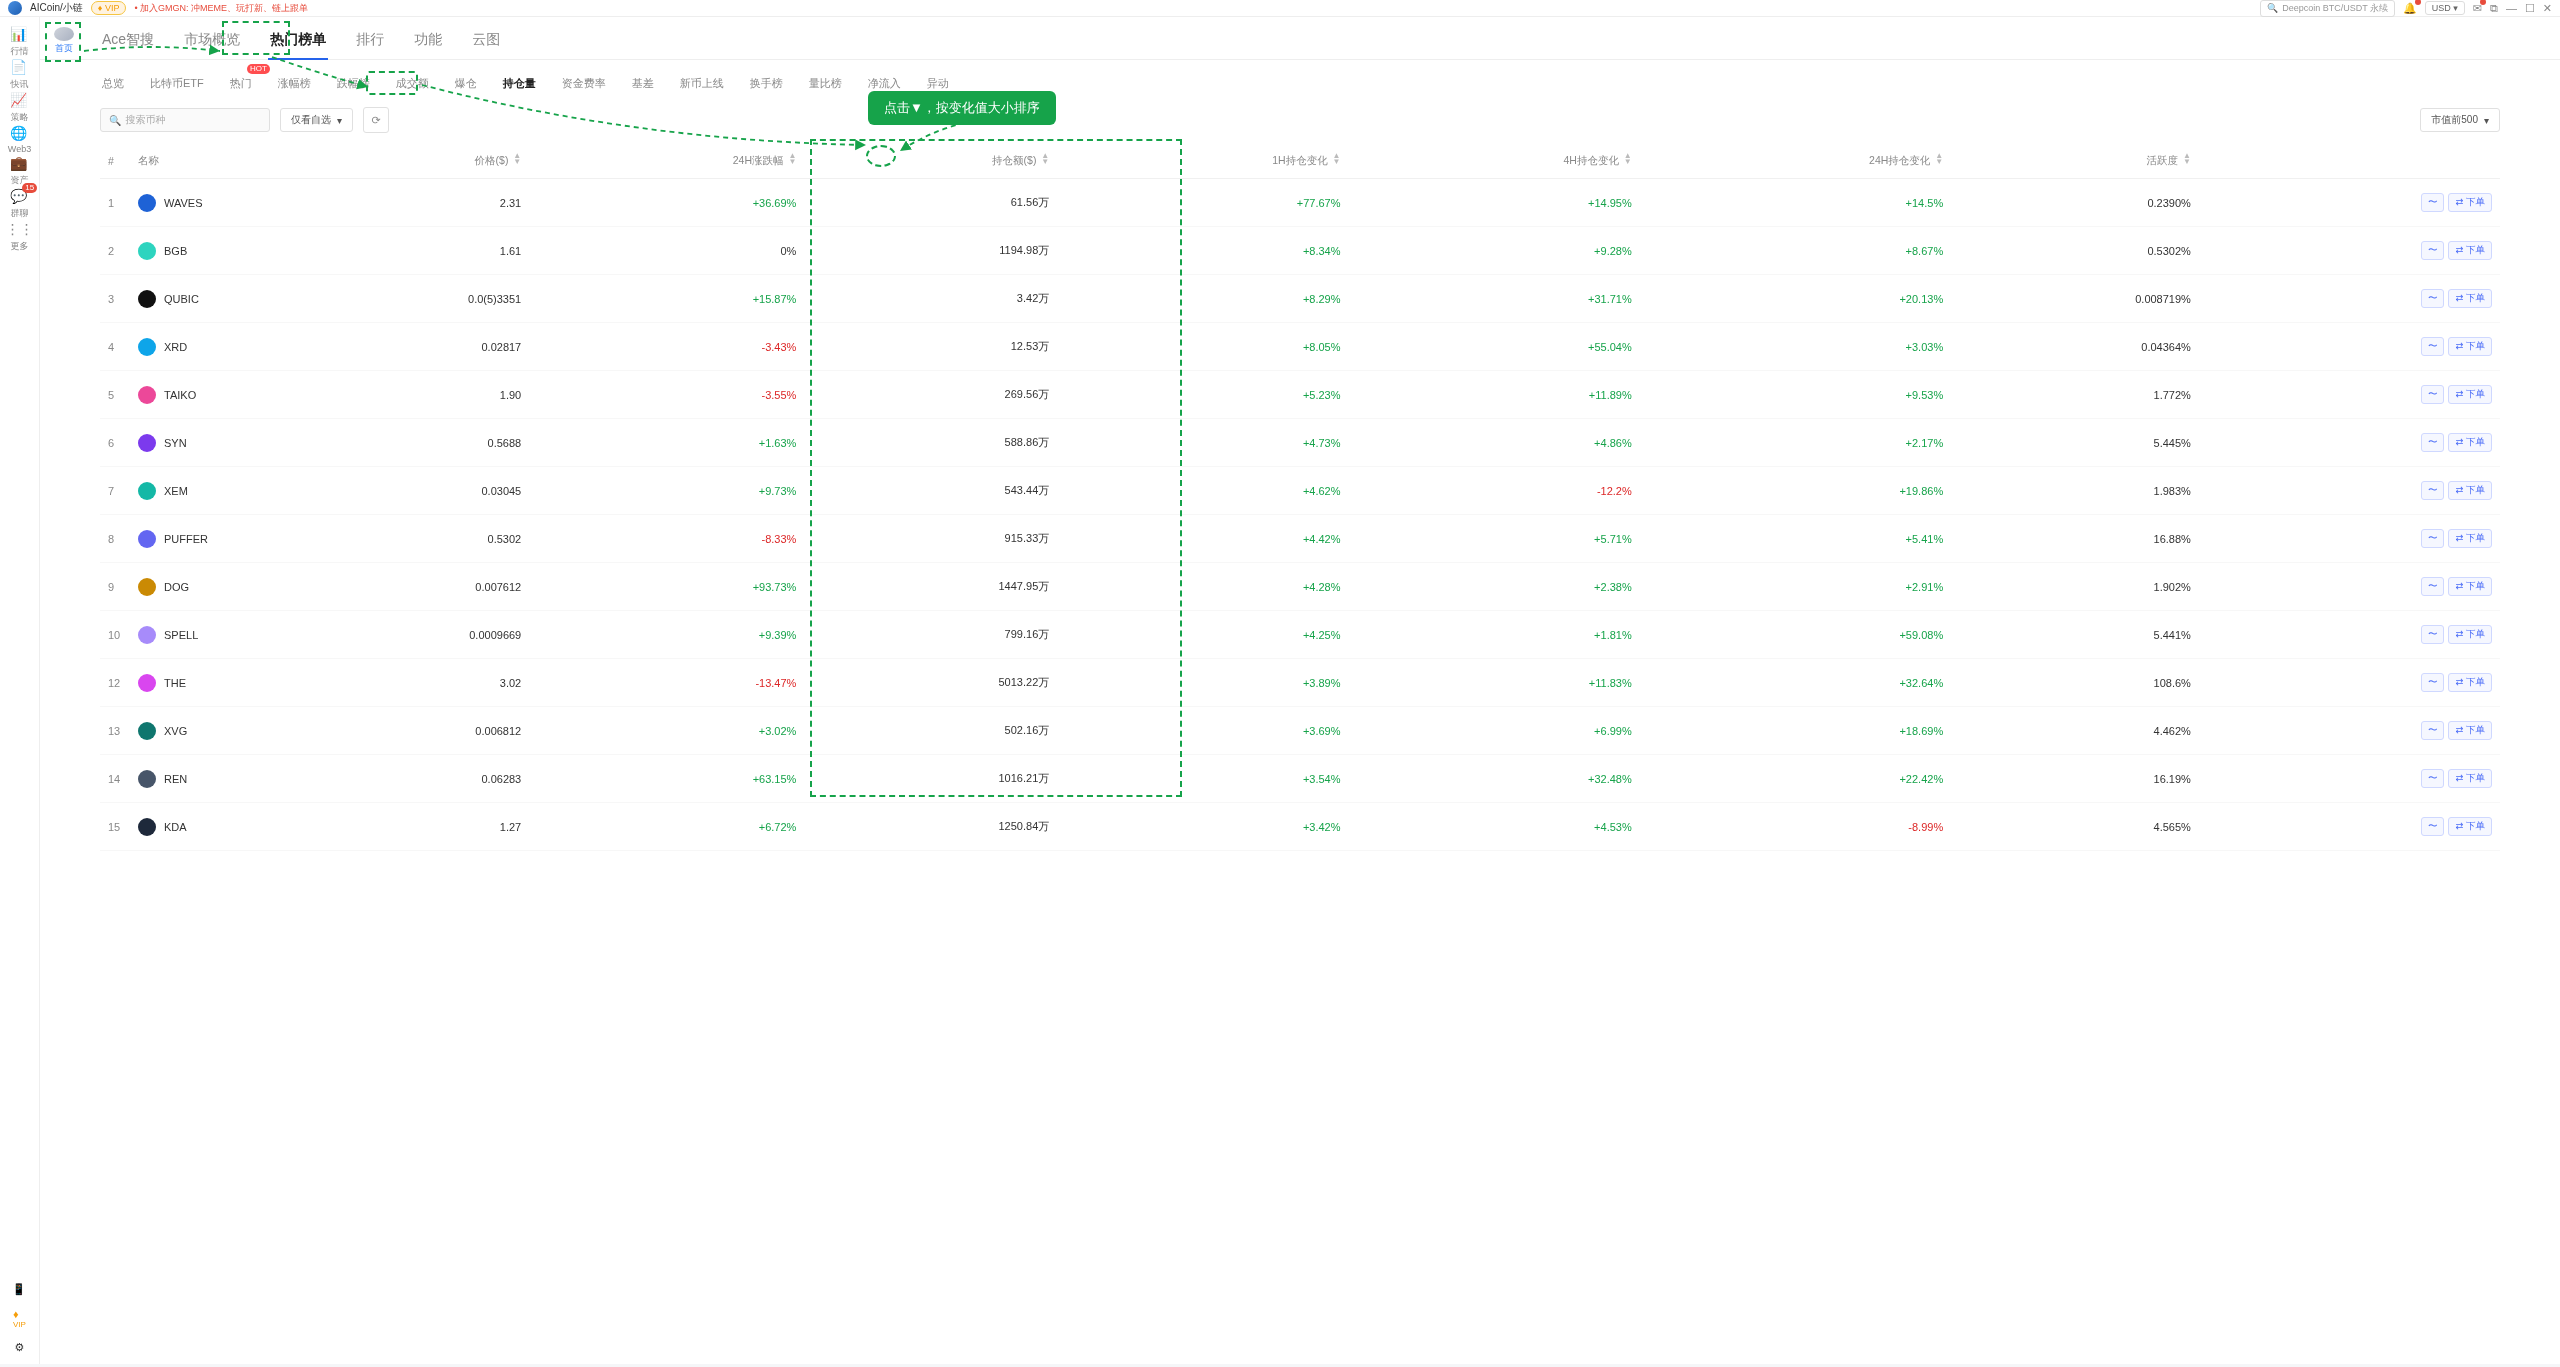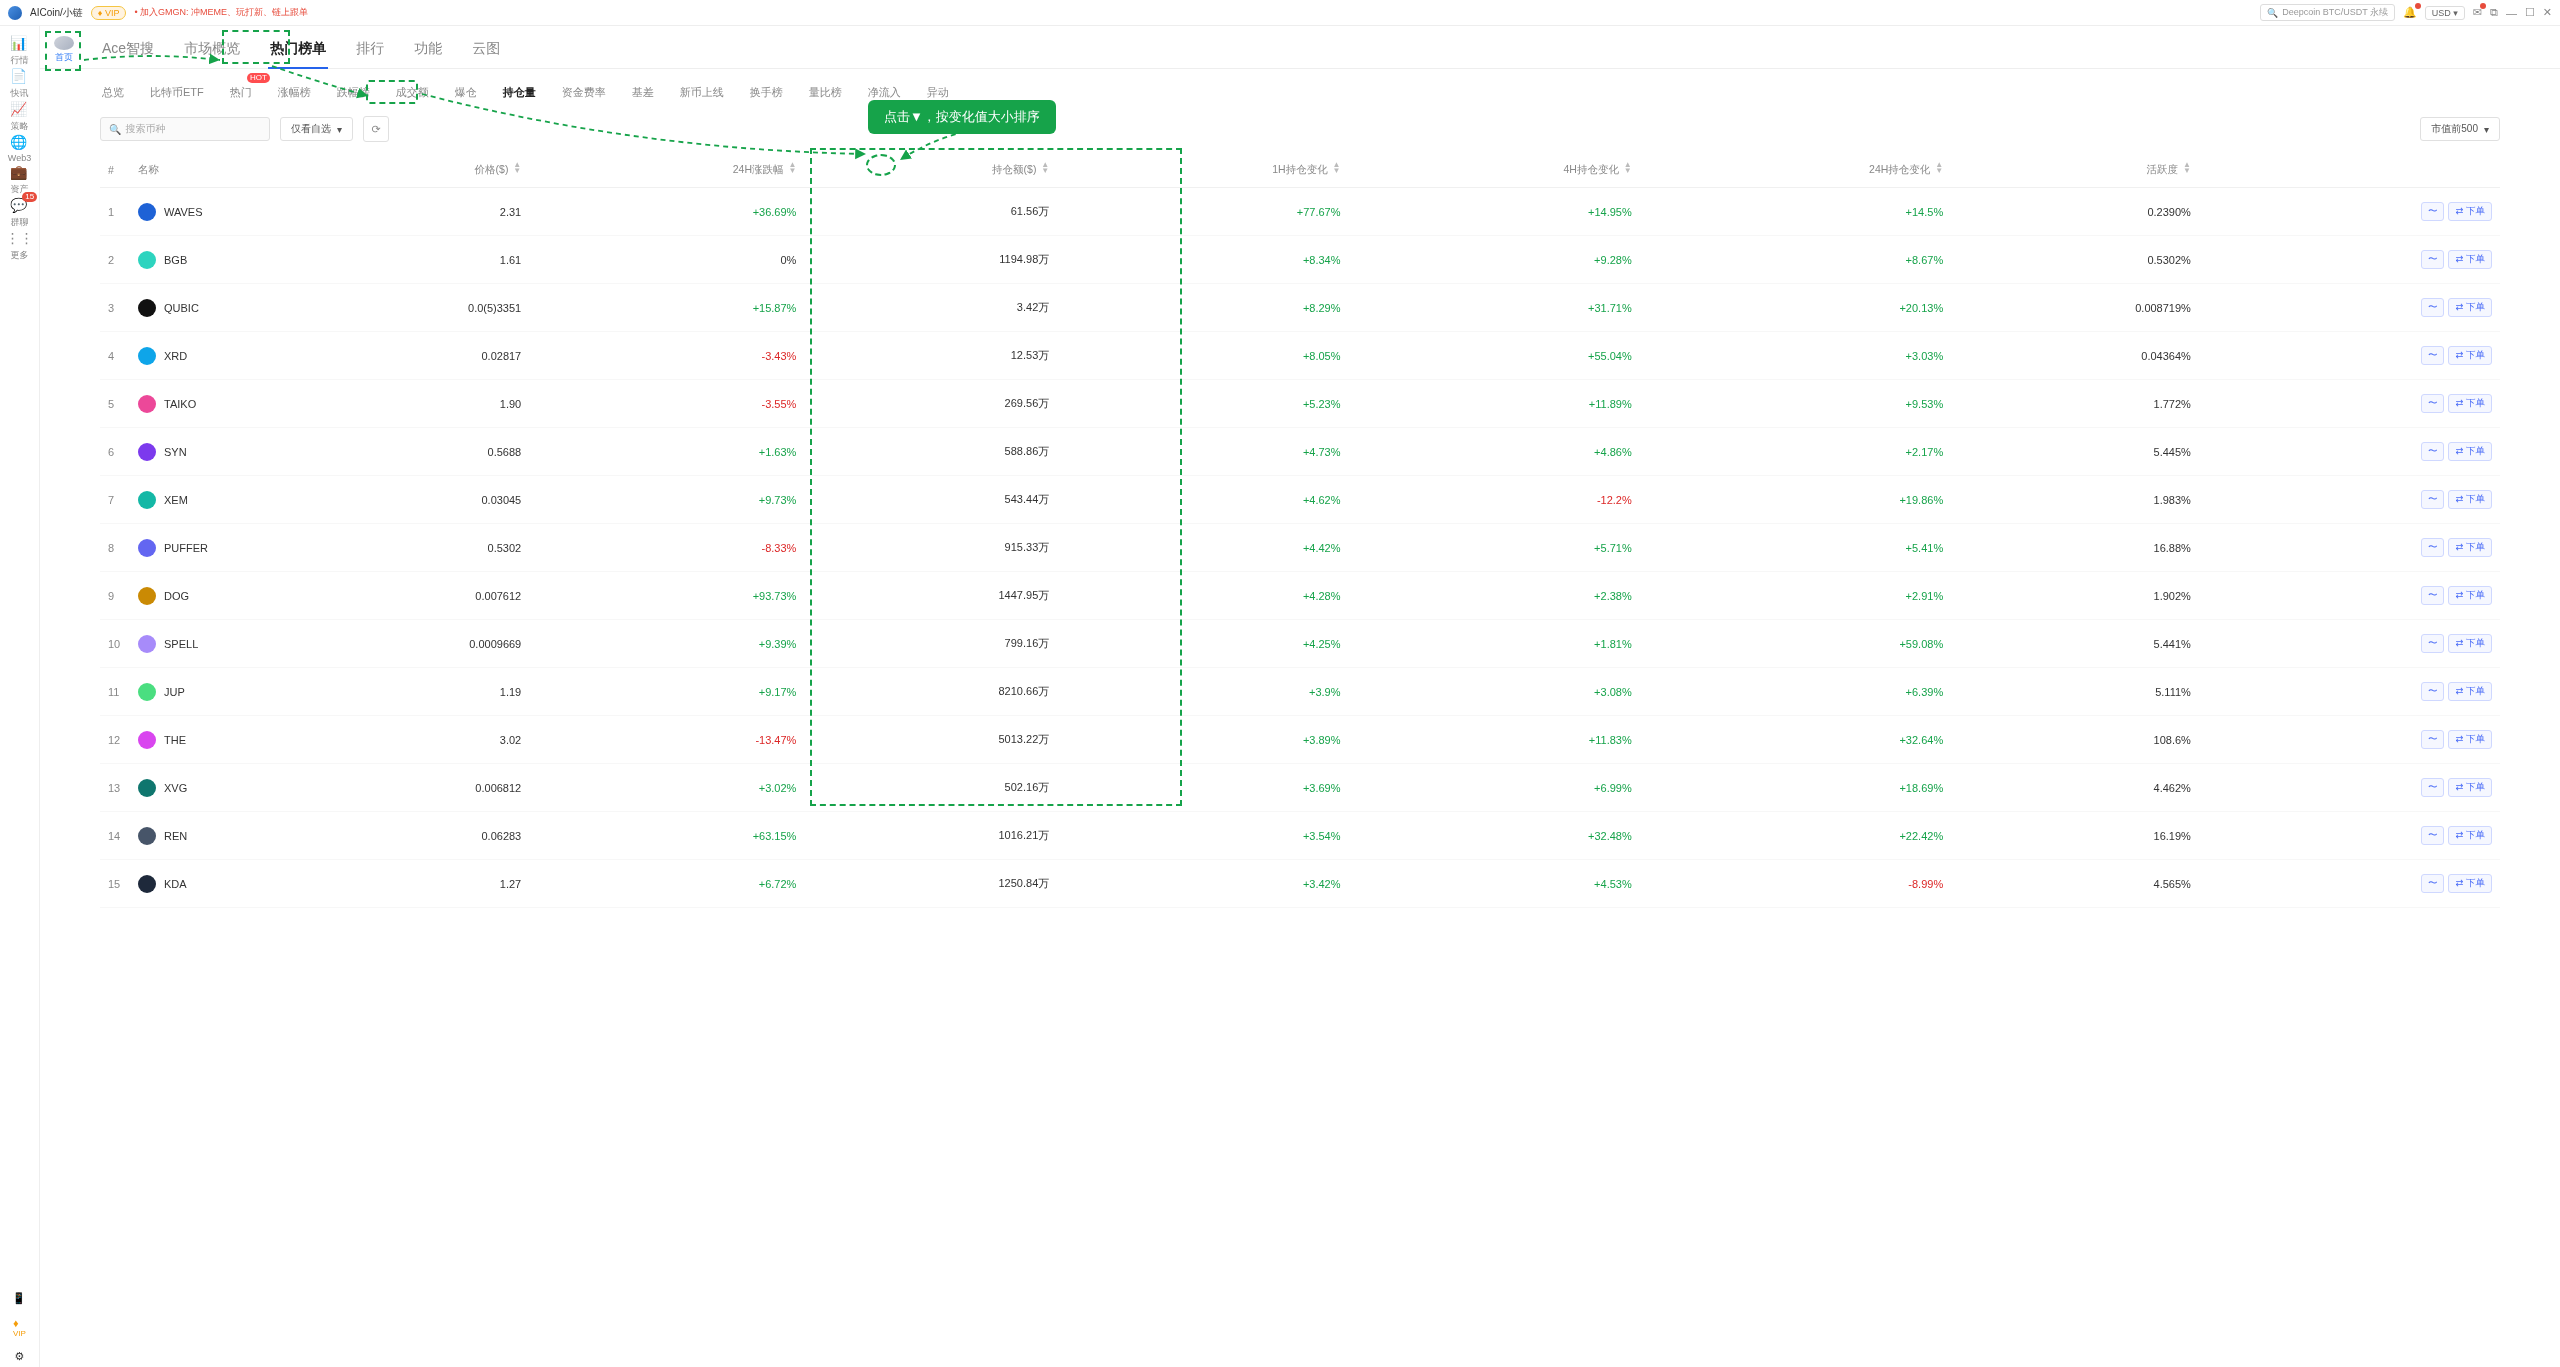--- a/index.html
+++ b/index.html
@@ -1,18 +1,18 @@
 <!DOCTYPE html>
 <html><head>
 <meta charset="utf-8">
 <style>
 * { margin:0; padding:0; box-sizing:border-box; }
 body { font-family:-apple-system,"PingFang SC","Microsoft YaHei",sans-serif; font-size:11px; color:#333; background:#f5f6f8; overflow:hidden; }
 
-.topbar { height:26px; background:#fff; border-bottom:1px solid #eee; display:flex; align-items:center; padding:5px 8px; gap:8px; }
+.topbar { height:17px; background:#fff; border-bottom:1px solid #eee; display:flex; align-items:center; padding:5px 8px; gap:8px; }
 .topbar .logo { width:14px; height:14px; border-radius:50%; background:linear-gradient(135deg,#4a90e2,#1e5fb3); }
 .topbar .brand { font-size:10px; color:#333; }
 .topbar .vip { background:#fff3e0; color:#f59e0b; font-size:9px; padding:1px 6px; border-radius:8px; border:1px solid #f5c542; }
 .topbar .promo { font-size:9px; color:#e74c3c; }
 .topbar .spacer { flex:1; }
 .topbar .searchbox { display:flex; align-items:center; gap:4px; border:1px solid #ddd; border-radius:3px; padding:1px 6px; color:#999; font-size:9px; }
 .topbar .ico { color:#888; font-size:11px; cursor:pointer; }
 .topbar .usd { border:1px solid #ddd; border-radius:3px; padding:1px 6px; font-size:9px; color:#666; }
 .badge-dot { position:relative; }
 .badge-dot::after { content:""; position:absolute; top:-3px; right:-4px; width:6px; height:6px; background:#e74c3c; border-radius:50%; }
@@ -416,42 +416,20 @@
     <td class="pos">+59.08%</td>
     <td>5.441%</td>
     <td>
                 <span class="actions">
       <span class="actbtn">〜</span>
       <span class="actbtn">⇄ 下单</span>
     </span>
               </td>
             </tr>
             <tr>
-    <td>11</td>
-    <td>
-                <span class="coin">
-                  <span class="coin-ico" style="background:#4ade80"></span>
-                  <span>JUP</span>
-                </span>
-              </td>
-    <td>1.19</td>
-    <td class="pos">+9.17%</td>
-    <td>8210.66万</td>
-    <td class="pos">+3.9%</td>
-    <td class="pos">+3.08%</td>
-    <td class="pos">+6.39%</td>
-    <td>5.111%</td>
-    <td>
-                <span class="actions">
-      <span class="actbtn">〜</span>
-      <span class="actbtn">⇄ 下单</span>
-    </span>
-              </td>
-            </tr>
-            <tr>
     <td>12</td>
     <td>
                 <span class="coin">
                   <span class="coin-ico" style="background:#d946ef"></span>
                   <span>THE</span>
                 </span>
               </td>
     <td>3.02</td>
     <td class="neg">-13.47%</td>
     <td>5013.22万</td>

